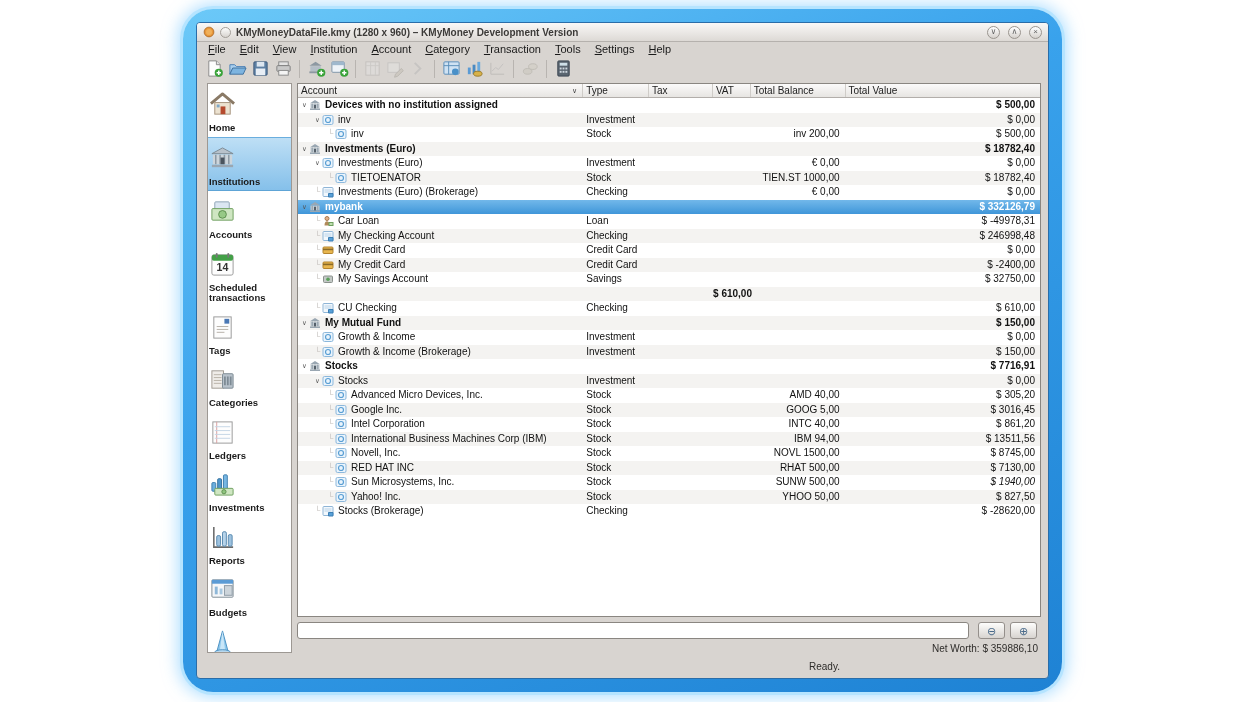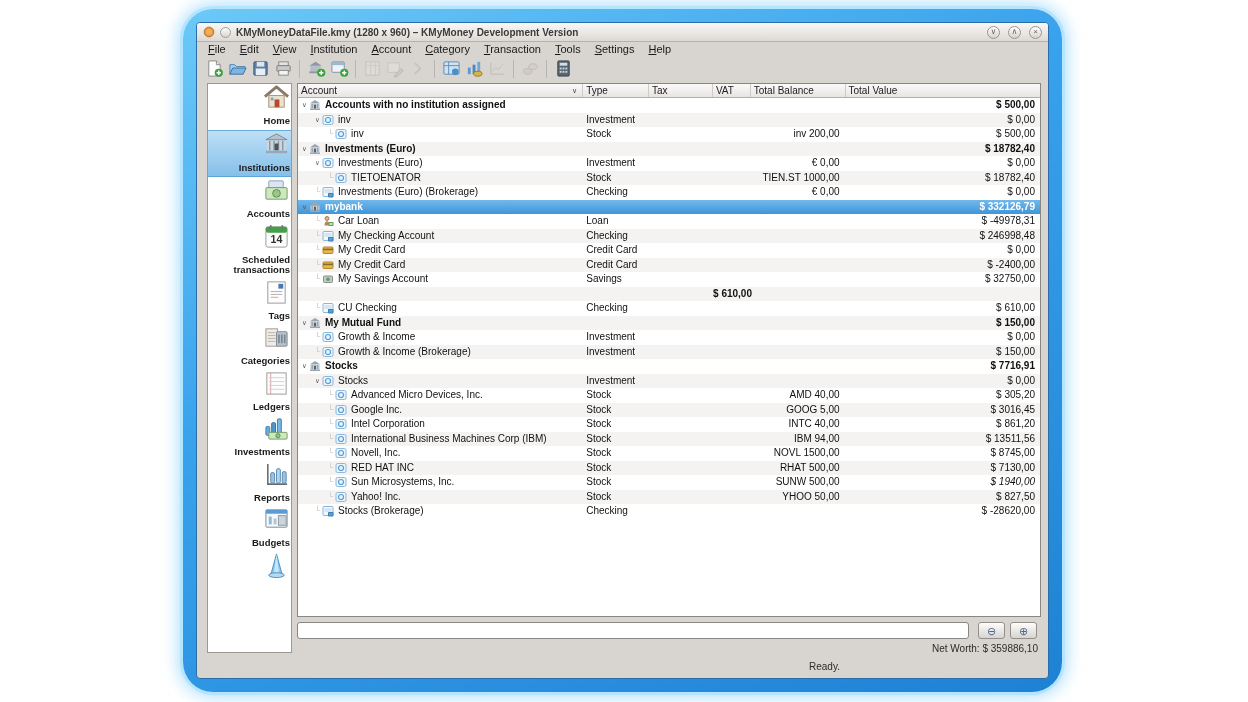--- a/index.html
+++ b/index.html
@@ -29,21 +29,21 @@
   .menu-item u{text-decoration:underline;}
   
   .toolbar{height:23px;display:flex;align-items:center;padding-left:7px;gap:3px;}
   .tbtn{width:20px;height:20px;display:inline-flex;align-items:center;justify-content:center;}
   .tbtn svg{width:19px;height:19px;display:block;}
   .tbtn.disabled{opacity:.32;filter:grayscale(85%);}
   .tsep{width:1px;height:18px;background:#b8b4b0;margin:0 3px;}
   
   .sidebar{position:absolute;left:10px;top:60px;width:85px;height:570px;background:#ffffff;
            border:1px solid #9d9893;box-sizing:border-box;overflow:hidden;}
-  .side-item{padding:0 1px 3px;text-align:right;}
+  .side-item{padding:7px 1px 3px;text-align:left;}
   .side-item.selected{background:linear-gradient(#bedff5,#85c0ea);
                       border-top:1px solid #6aaede;border-bottom:1px solid #5ea4d6;}
   .side-icon svg{width:27px;height:27px;display:inline-block;}
   .side-label{font-size:9.5px;font-weight:bold;color:#1a1a1a;line-height:10.5px;margin-top:1px;}
   
   .view{position:absolute;left:100px;top:60px;width:744px;height:534px;background:#ffffff;
         border:1px solid #8a8681;box-sizing:border-box;overflow:hidden;}
   .thead{display:flex;height:13px;background:linear-gradient(#fbfafa,#e7e5e2);
          border-bottom:1px solid #b2aeaa;font-size:10px;color:#222;}
   .hcell{box-sizing:border-box;padding:0 3px;line-height:13px;white-space:nowrap;overflow:hidden;
@@ -338,21 +338,21 @@
               <span class="arrow">∨</span>
               <span class="row-icon">
                 <svg viewBox="0 0 12 12">
                   <path d="M1 4.2L6 1l5 3.2z" fill="#9aa7b2"></path>
                   <rect x="1.5" y="4.6" width="9" height="4.6" fill="#c3ccd3"></rect>
                   <path d="M3.2 4.6v4.6M6 4.6v4.6M8.8 4.6v4.6" stroke="#8d9aa5"></path>
                   <rect x="1" y="9.4" width="10" height="1.6" fill="#9aa7b2"></rect>
                   <rect x="5" y="6" width="2" height="3.4" fill="#55606a"></rect>
                 </svg>
               </span>
-              <span class="cell-label bold">Accounts with no institution assigned</span>
+              <span class="cell-label bold">Devices with no institution assigned</span>
             </div>
             <div class="cell cell-left" style="width: 66px;"></div>
             <div class="cell cell-left" style="width: 64px;"></div>
             <div class="cell cell-left" style="width: 38px;"></div>
             <div class="cell cell-right" style="width: 95px;"></div>
             <div class="cell cell-right bold" style="width: 196px;">$ 500,00</div>
           </div>
           <div class="row">
             <div class="cell cell-acct" style="width: 285px; padding-left: 15px;">
               <span class="arrow">∨</span>

